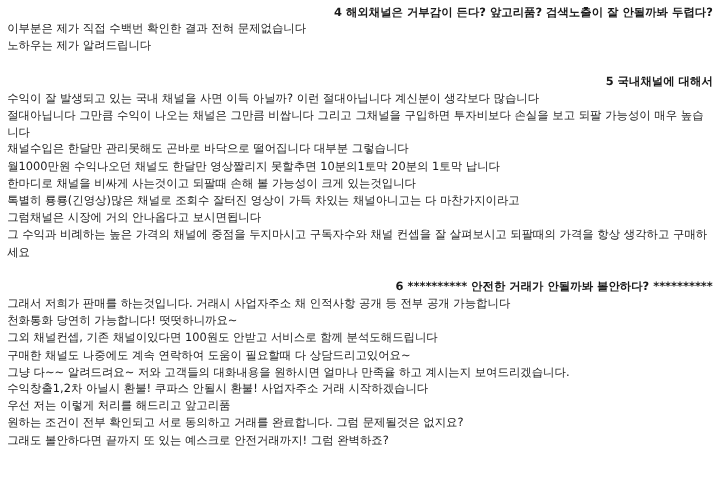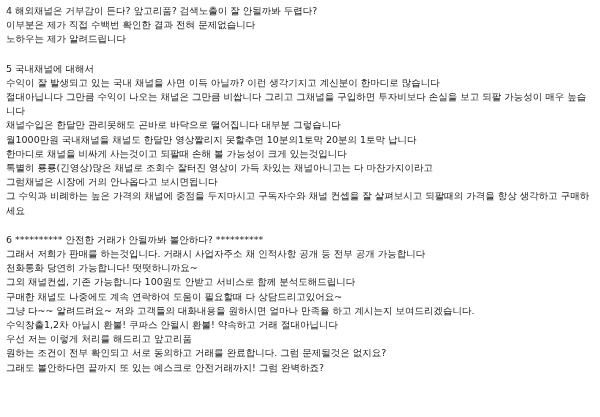--- a/index.html
+++ b/index.html
@@ -21,58 +21,59 @@
     box-sizing: border-box;
   }
   .block {
     margin: 0 0 2px 0;
   }
   .line {
     white-space: pre-wrap;
     word-break: break-all;
   }
   .heading {
-    font-weight: normal;
+    font-weight: bold;
+    text-align: right;
   }
   .spacer-md { height: 13px; }
 </style>
 </head>
 <body>
 
 <div class="page">
 
   <div class="block">
     <div class="line heading">4 해외채널은 거부감이 든다? 앞고리품? 검색노출이 잘 안될까봐 두렵다?</div>
     <div class="line">이부분은 제가 직접 수백번 확인한 결과 전혀 문제없습니다</div>
     <div class="line">노하우는 제가 알려드립니다</div>
   </div>
 
   <div class="spacer-md"></div>
 
   <div class="block">
     <div class="line heading">5 국내채널에 대해서</div>
-    <div class="line">수익이 잘 발생되고 있는 국내 채널을 사면 이득 아닐까? 이런 생각기지고 계신분이 한마디로 많습니다</div>
+    <div class="line">수익이 잘 발생되고 있는 국내 채널을 사면 이득 아닐까? 이런 절대아닙니다 계신분이 생각보다 많습니다</div>
     <div class="line">절대아닙니다 그만큼 수익이 나오는 채널은 그만큼 비쌉니다 그리고 그채널을 구입하면 투자비보다 손실을 보고 되팔 가능성이 매우 높습니다</div>
     <div class="line">채널수입은 한달만 관리못해도 곤바로 바닥으로 떨어집니다 대부분 그렇습니다</div>
-    <div class="line">월1000만원 국내채널을 채널도 한달만 영상짤리지 못할추면 10분의1토막 20분의 1토막 납니다</div>
+    <div class="line">월1000만원 수익나오던 채널도 한달만 영상짤리지 못할추면 10분의1토막 20분의 1토막 납니다</div>
     <div class="line">한마디로 채널을 비싸게 사는것이고 되팔때 손해 볼 가능성이 크게 있는것입니다</div>
     <div class="line">톡별히 룡룡(긴영상)많은 채널로 조회수 잘터진 영상이 가득 차있는 채널아니고는 다 마찬가지이라고</div>
     <div class="line">그럼채널은 시장에 거의 안나옵다고 보시면됩니다</div>
     <div class="line">그 수익과 비례하는 높은 가격의 채널에 중점을 두지마시고 구독자수와 채널 컨셉을 잘 살펴보시고 되팔때의 가격을 항상 생각하고 구매하세요</div>
   </div>
 
   <div class="spacer-md"></div>
 
   <div class="block">
     <div class="line heading">6 ********** 안전한 거래가 안될까봐 볼안하다? **********</div>
     <div class="line">그래서 저희가 판매를 하는것입니다. 거래시 사업자주소 채 인적사항 공개 등 전부 공개 가능합니다</div>
     <div class="line">천화통화 당연히 가능합니다! 떳떳하니까요~</div>
-    <div class="line">그외 채널컨셉, 기존 가능합니다 100원도 안받고 서비스로 함께 분석도해드립니다</div>
+    <div class="line">그외 채널컨셉, 기존 채널이있다면 100원도 안받고 서비스로 함께 분석도해드립니다</div>
     <div class="line">구매한 채널도 나중에도 계속 연락하여 도움이 필요할때 다 상담드리고있어요~</div>
     <div class="line">그냥 다~~ 알려드려요~ 저와 고객들의 대화내용을 원하시면 얼마나 만족율 하고 계시는지 보여드리겠습니다.</div>
-    <div class="line">수익창출1,2차 아닐시 환불! 쿠파스 안될시 환불! 약속하고 거래 절대아닙니다</div>
+    <div class="line">수익창출1,2차 아닐시 환불! 쿠파스 안될시 환불! 사업자주소 거래 시작하겠습니다</div>
     <div class="line">우선 저는 이렇게 처리를 해드리고 앞고리품</div>
     <div class="line">원하는 조건이 전부 확인되고 서로 동의하고 거래를 완료합니다. 그럼 문제될것은 없지요?</div>
     <div class="line">그래도 볼안하다면 끝까지 또 있는 예스크로 안전거래까지! 그럼 완벽하죠?</div>
 
   </div>
 
 </div>
 
 </body></html>

